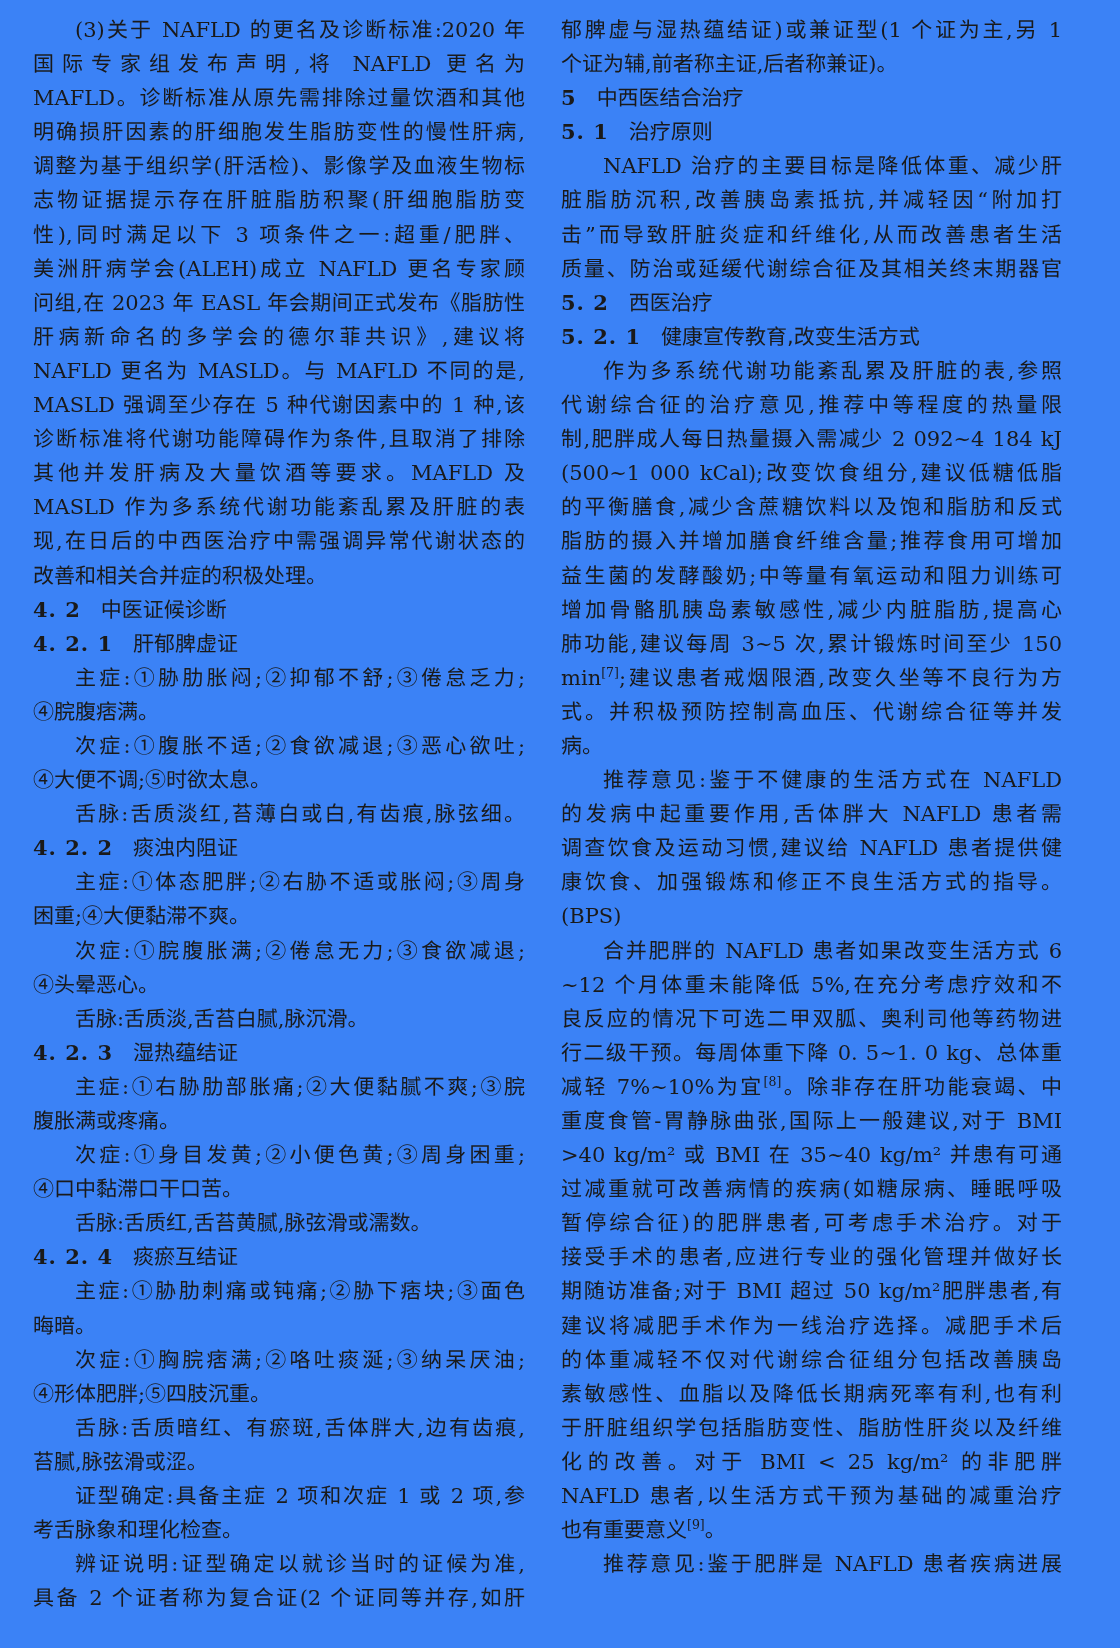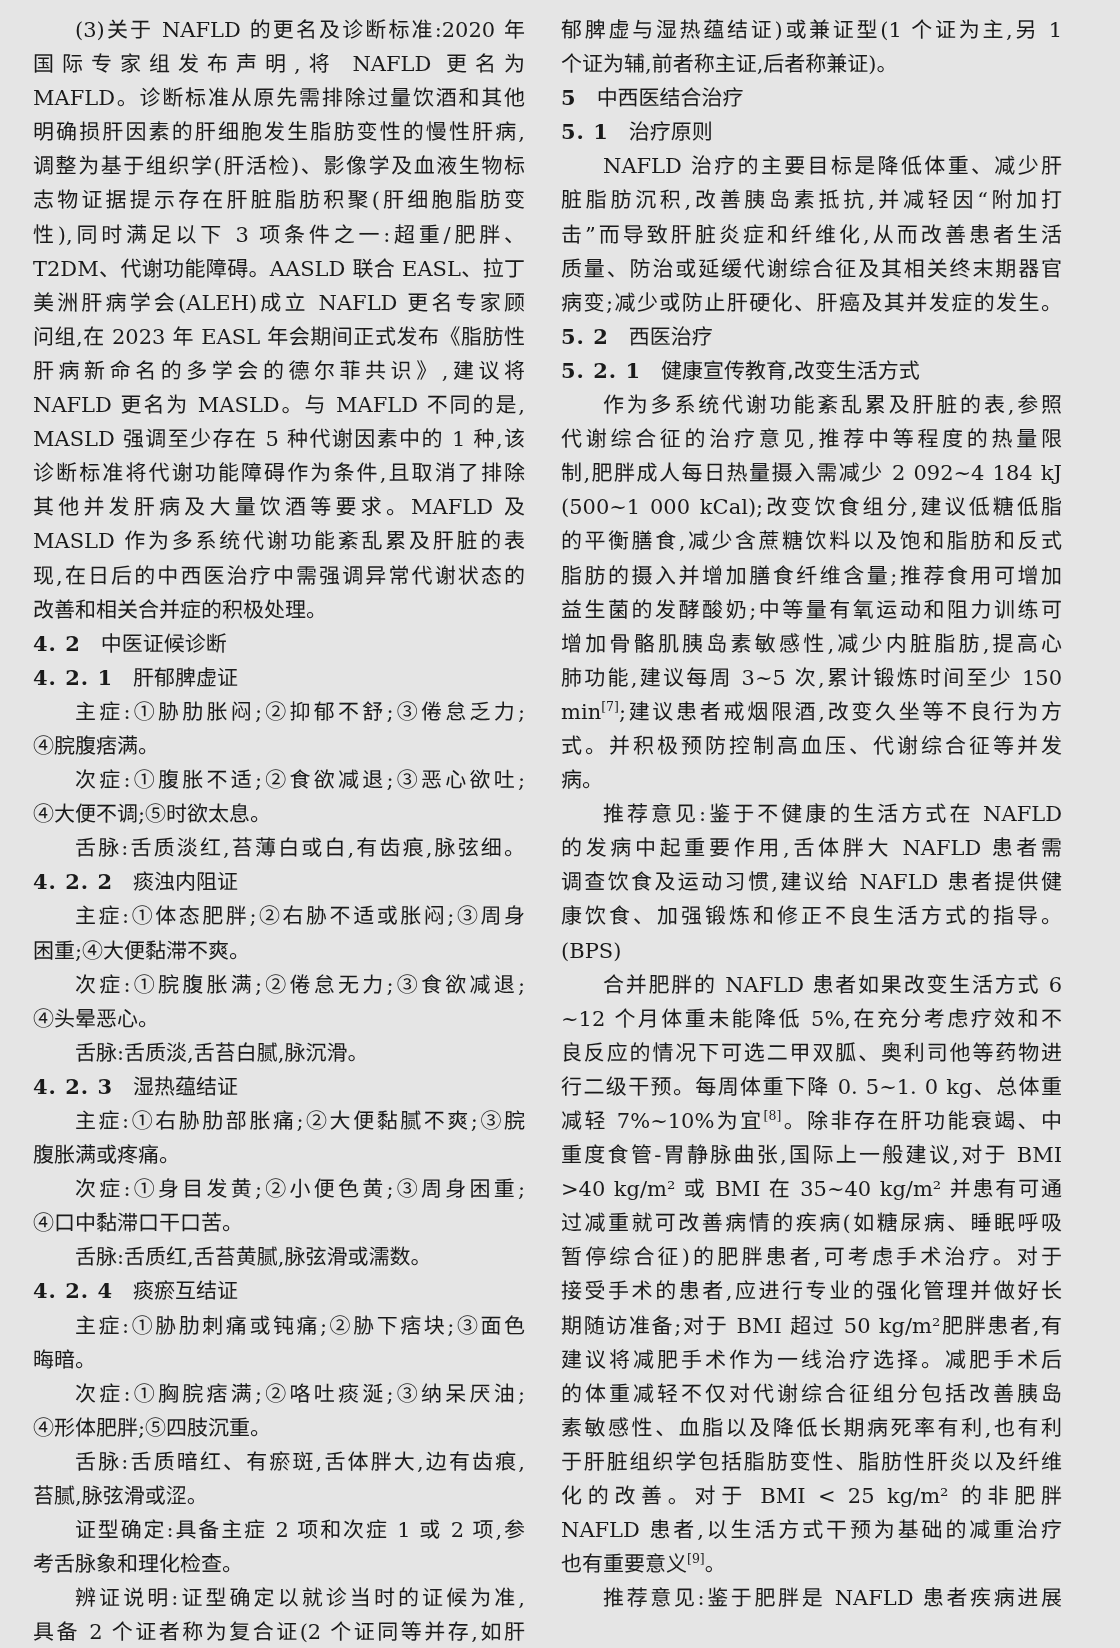--- a/index.html
+++ b/index.html
@@ -1,17 +1,17 @@
 <!DOCTYPE html>
 <html lang="zh-CN"><head>
 <meta charset="utf-8">
 <style>
   html,body{margin:0;padding:0;background:#ffffff;}
   .page{
-    position:relative;width:1120px;height:1648px;background:#e5e5e5;
+    position:relative;width:1120px;height:1648px;background:#3b82f6;
     color:#1a1a1a;font-family:"DejaVu Serif","Liberation Serif",serif;
     overflow:hidden;
   }
   .col{position:absolute;top:13px;}
   .col-left{left:33px;width:492px;}
   .col-right{left:561px;width:501px;}
   .line{
     height:34.1px;line-height:34.1px;font-size:21px;
     text-align:justify;text-align-last:left;
     overflow:visible;
@@ -31,21 +31,20 @@
 
 <div class="page">
   <div class="col col-left">
       <div class="line fill ind"><span>(3)关于 NAFLD 的更名及诊断标准:2020 年</span></div>
       <div class="line fill"><span>国际专家组发布声明,将 NAFLD 更名为</span></div>
       <div class="line fill"><span>MAFLD。诊断标准从原先需排除过量饮酒和其他</span></div>
       <div class="line fill"><span>明确损肝因素的肝细胞发生脂肪变性的慢性肝病,</span></div>
       <div class="line fill"><span>调整为基于组织学(肝活检)、影像学及血液生物标</span></div>
       <div class="line fill"><span>志物证据提示存在肝脏脂肪积聚(肝细胞脂肪变</span></div>
       <div class="line fill"><span>性),同时满足以下 3 项条件之一:超重/肥胖、</span></div>
-      <div class="line fill"><span>T2DM、代谢功能障碍。AASLD 联合 EASL、拉丁</span></div>
       <div class="line fill"><span>美洲肝病学会(ALEH)成立 NAFLD 更名专家顾</span></div>
       <div class="line fill"><span>问组,在 2023 年 EASL 年会期间正式发布《脂肪性</span></div>
       <div class="line fill"><span>肝病新命名的多学会的德尔菲共识》,建议将</span></div>
       <div class="line fill"><span>NAFLD 更名为 MASLD。与 MAFLD 不同的是,</span></div>
       <div class="line fill"><span>MASLD 强调至少存在 5 种代谢因素中的 1 种,该</span></div>
       <div class="line fill"><span>诊断标准将代谢功能障碍作为条件,且取消了排除</span></div>
       <div class="line fill"><span>其他并发肝病及大量饮酒等要求。MAFLD 及</span></div>
       <div class="line fill"><span>MASLD 作为多系统代谢功能紊乱累及肝脏的表</span></div>
       <div class="line fill"><span>现,在日后的中西医治疗中需强调异常代谢状态的</span></div>
       <div class="line"><span>改善和相关合并症的积极处理。</span></div>
@@ -82,21 +81,20 @@
     </div>
   <div class="col col-right">
       <div class="line fill"><span>郁脾虚与湿热蕴结证)或兼证型(1 个证为主,另 1</span></div>
       <div class="line"><span>个证为辅,前者称主证,后者称兼证)。</span></div>
       <div class="line"><span class="hnum">5</span><span class="htxt">中西医结合治疗</span></div>
       <div class="line"><span class="hnum">5. 1</span><span class="htxt">治疗原则</span></div>
       <div class="line fill ind"><span>NAFLD 治疗的主要目标是降低体重、减少肝</span></div>
       <div class="line fill"><span>脏脂肪沉积,改善胰岛素抵抗,并减轻因“附加打</span></div>
       <div class="line fill"><span>击”而导致肝脏炎症和纤维化,从而改善患者生活</span></div>
       <div class="line fill"><span>质量、防治或延缓代谢综合征及其相关终末期器官</span></div>
-      <div class="line fill"><span>病变;减少或防止肝硬化、肝癌及其并发症的发生。</span></div>
       <div class="line"><span class="hnum">5. 2</span><span class="htxt">西医治疗</span></div>
       <div class="line"><span class="hnum">5. 2. 1</span><span class="htxt">健康宣传教育,改变生活方式</span></div>
       <div class="line fill ind"><span>作为多系统代谢功能紊乱累及肝脏的表,参照</span></div>
       <div class="line fill"><span>代谢综合征的治疗意见,推荐中等程度的热量限</span></div>
       <div class="line fill"><span>制,肥胖成人每日热量摄入需减少 2 092~4 184 kJ</span></div>
       <div class="line fill"><span>(500~1 000 kCal);改变饮食组分,建议低糖低脂</span></div>
       <div class="line fill"><span>的平衡膳食,减少含蔗糖饮料以及饱和脂肪和反式</span></div>
       <div class="line fill"><span>脂肪的摄入并增加膳食纤维含量;推荐食用可增加</span></div>
       <div class="line fill"><span>益生菌的发酵酸奶;中等量有氧运动和阻力训练可</span></div>
       <div class="line fill"><span>增加骨骼肌胰岛素敏感性,减少内脏脂肪,提高心</span></div>

